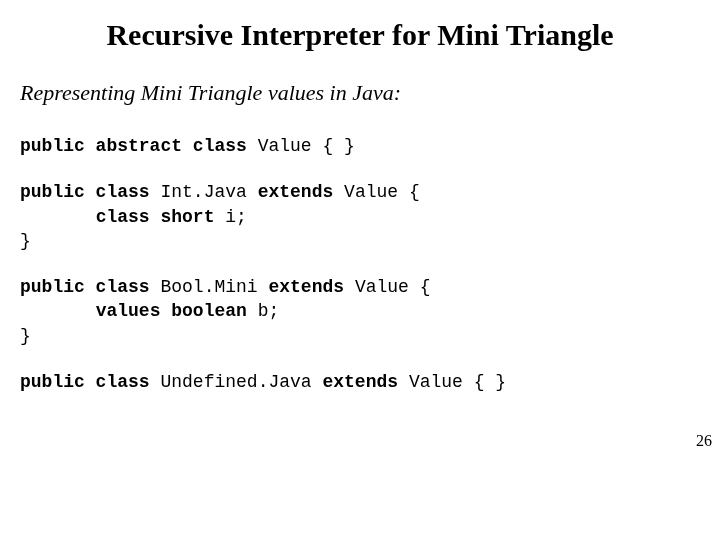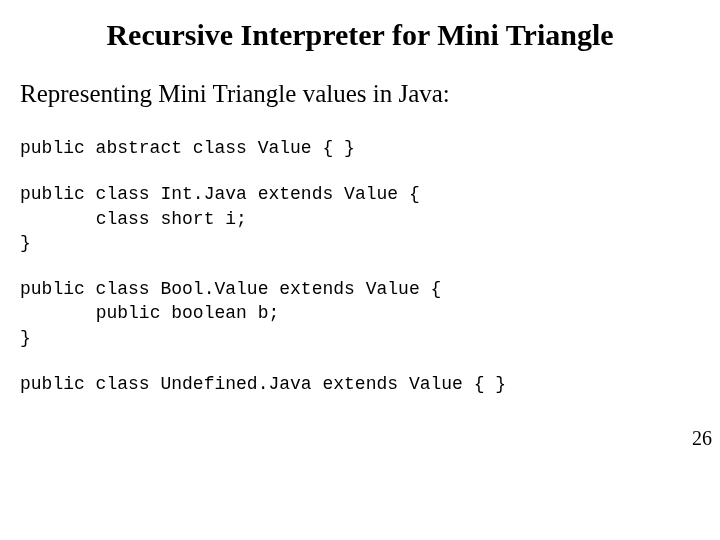--- a/index.html
+++ b/index.html
@@ -19,55 +19,56 @@
     box-sizing: border-box;
     padding: 18px 20px 0 20px;
   }
   .title {
     text-align: center;
     font-size: 30px;
     font-weight: bold;
     margin: 0 0 28px 0;
   }
   .subtitle {
-    font-size: 25px;
+    font-size: 22px;
     margin: 0 0 28px 0;
+    font-style: italic;
   }
   .code {
     font-family: "Courier New", Courier, monospace;
     font-size: 18px;
     line-height: 1.35;
     white-space: pre;
   }
-  .code b { font-weight: normal; }
+  .code b { font-weight: bold; }
   .block { margin-bottom: 22px; }
   .pagenum {
     position: absolute;
     right: 8px;
     bottom: 6px;
-    font-size: 20px;
+    font-size: 16px;
     font-family: "Times New Roman", Times, serif;
   }
 </style>
 </head>
 <body>
 
 <div class="slide">
 
   <h1 class="title">Recursive Interpreter for Mini Triangle</h1>
 
   <p class="subtitle">Representing Mini Triangle values in Java:</p>
 
   <div class="code block"><b>public abstract class</b><span> Value { }</span></div>
 
   <div class="code block"><b>public class</b><span> Int.Java </span><b>extends</b><span> Value {</span>
        <b>class short</b><span> i;</span>
 <span>}</span></div>
 
-  <div class="code block"><b>public class</b><span> Bool.Value </span><b>extends</b><span> Value {</span>
-       <b>public boolean</b><span> b;</span>
+  <div class="code block"><b>public class</b><span> Bool.Mini </span><b>extends</b><span> Value {</span>
+       <b>values boolean</b><span> b;</span>
 <span>}</span></div>
 
   <div class="code block"><b>public class</b><span> Undefined.Java </span><b>extends</b><span> Value { }</span></div>
 
   <div class="pagenum">26</div>
 
 </div>
 
 </body></html>

